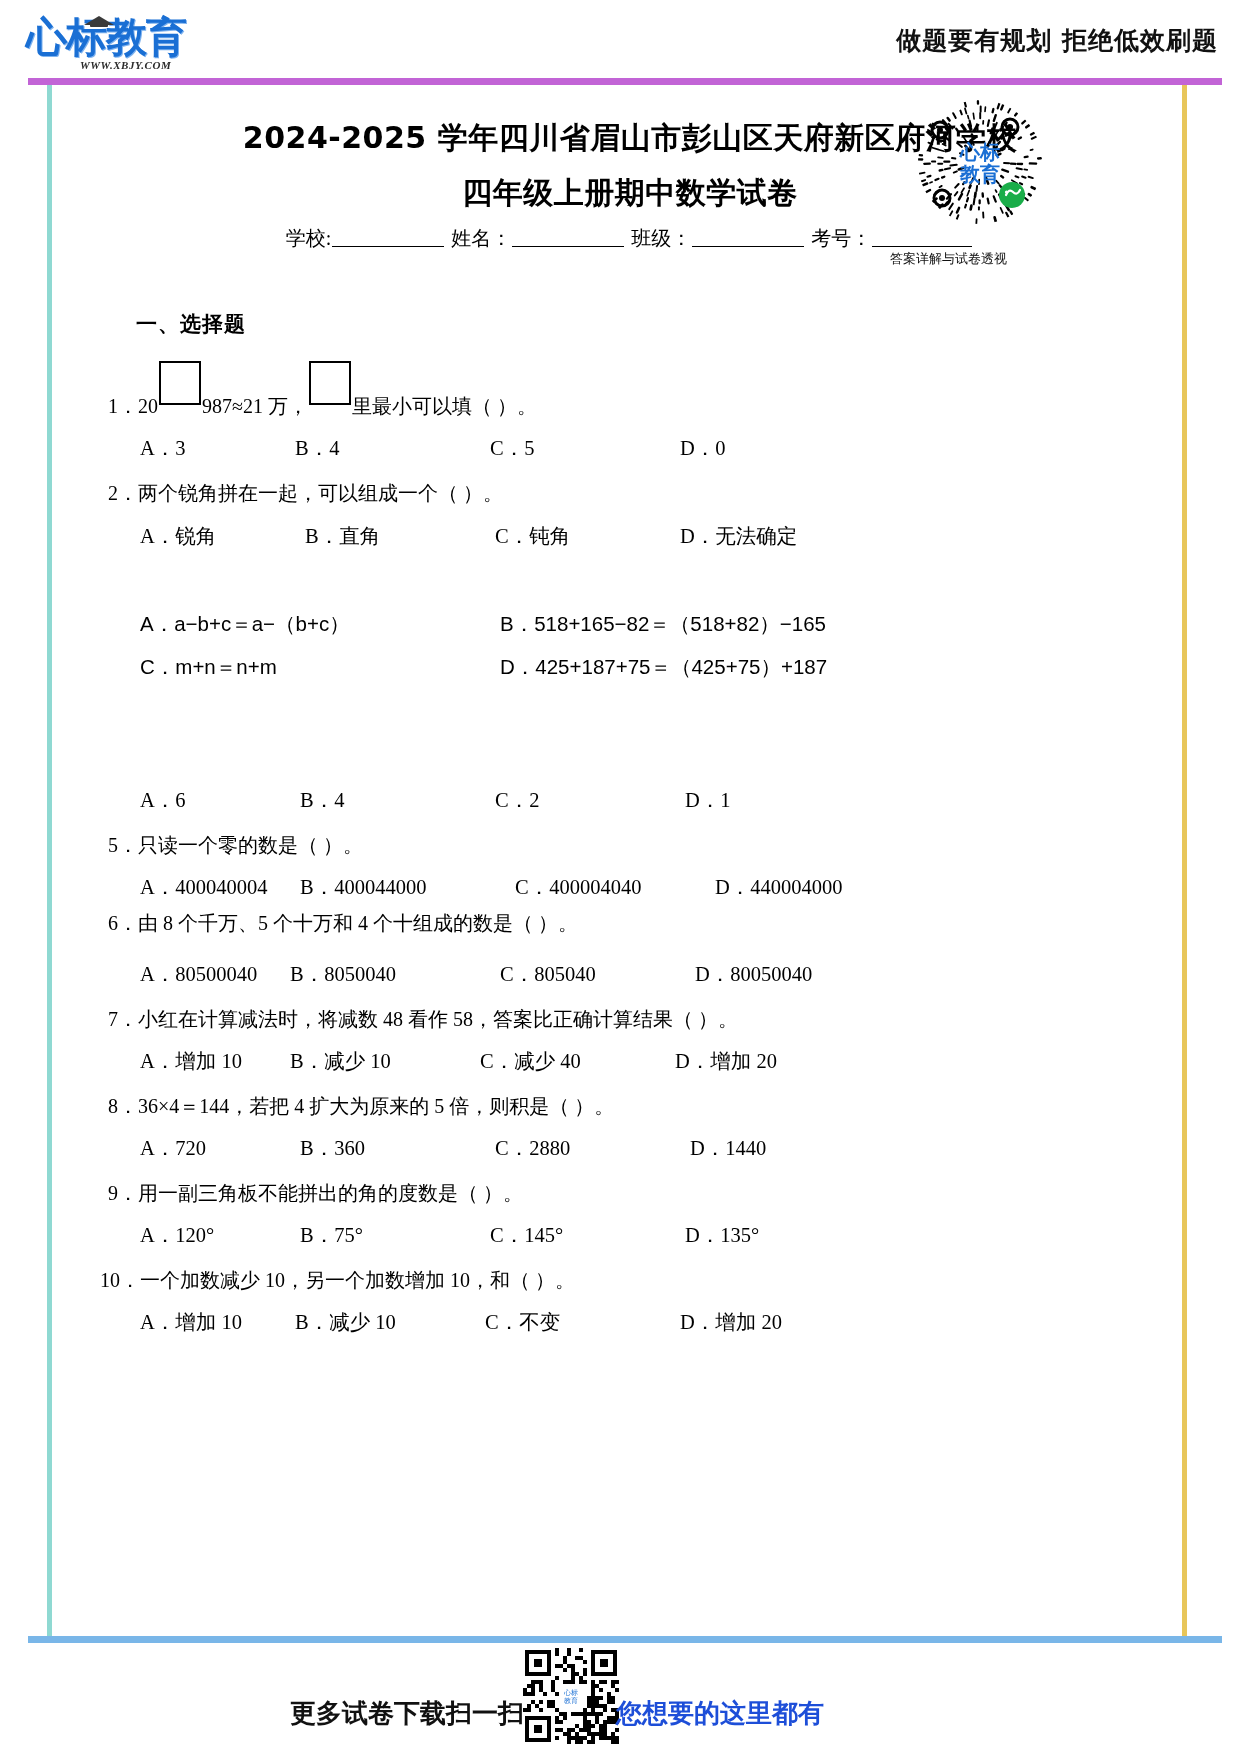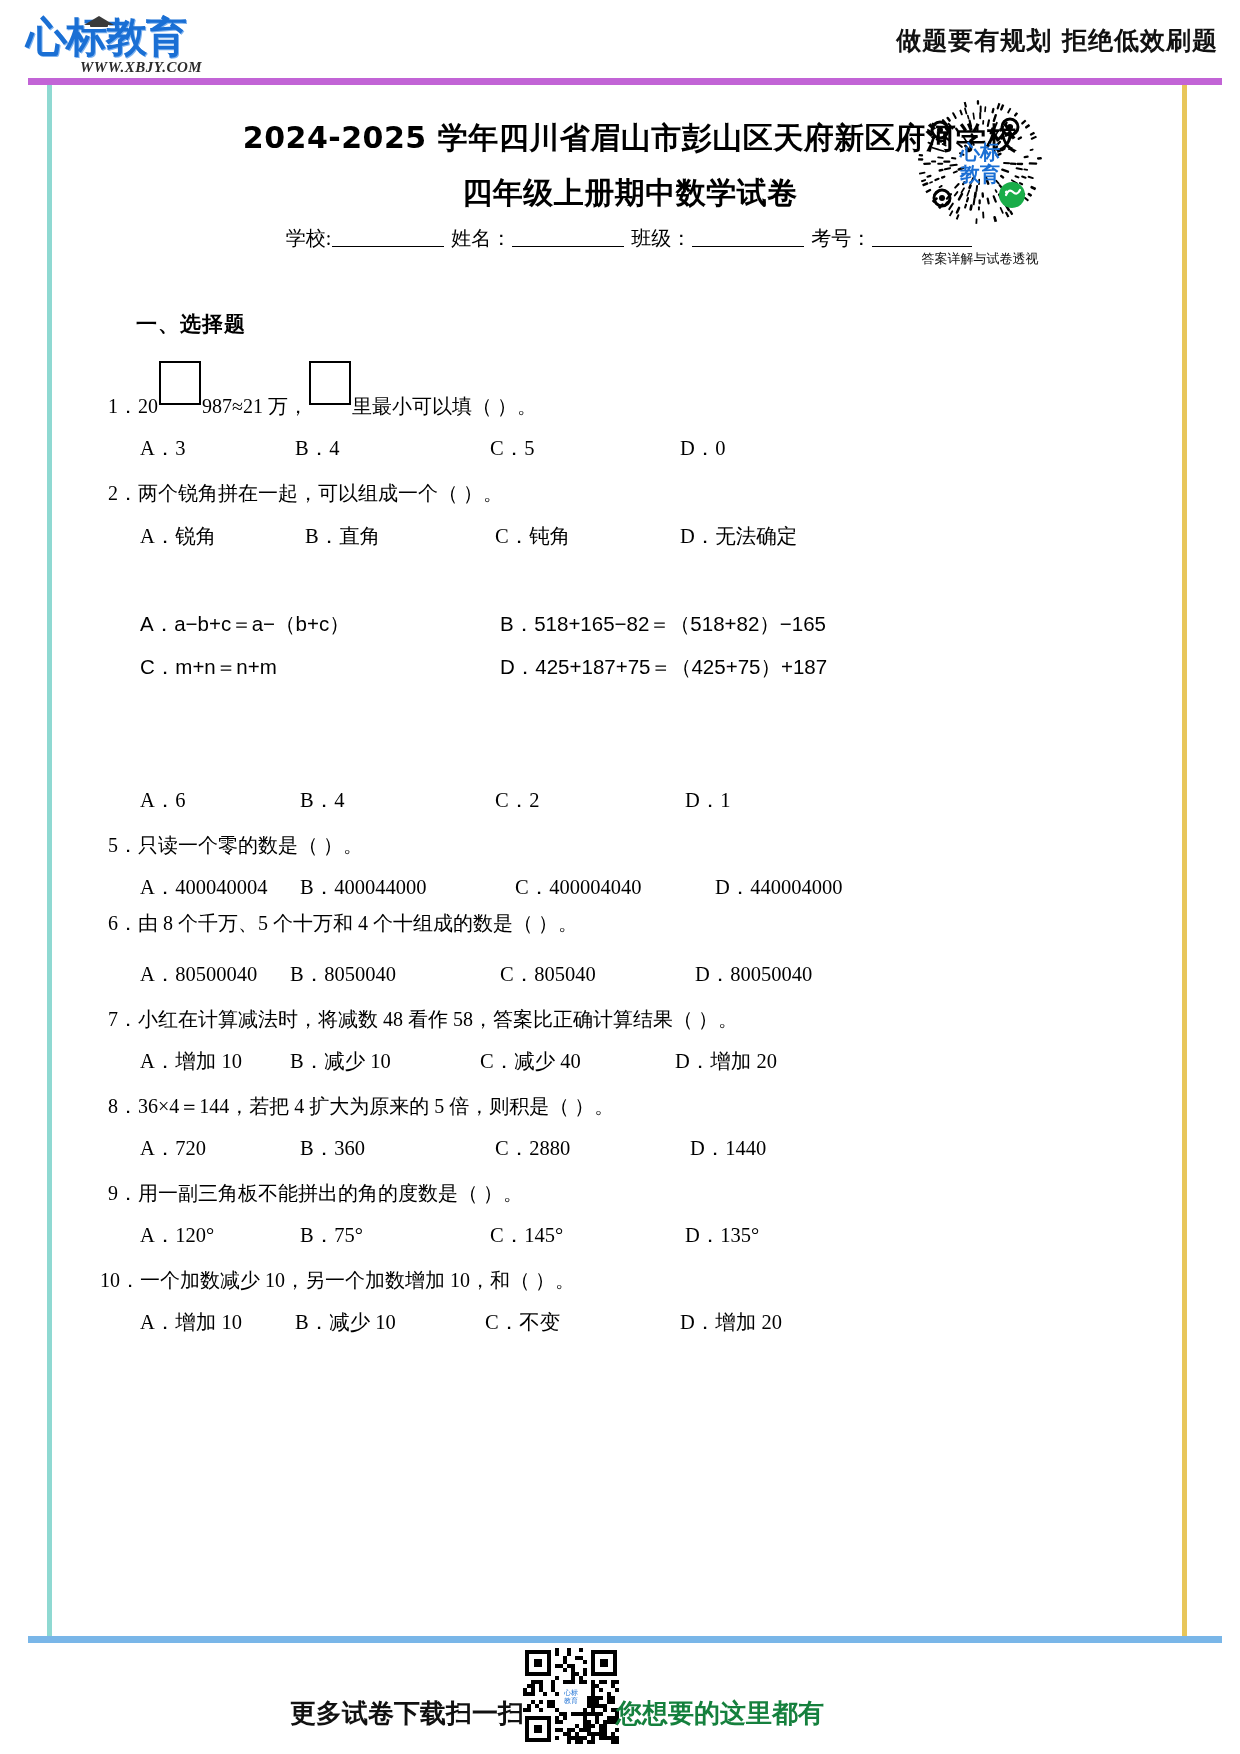--- a/index.html
+++ b/index.html
@@ -42,21 +42,21 @@
     border-right: 15px solid transparent;
     border-bottom: 9px solid #3a3a3a;
   }
   .brand-logo .cap:after {
     content: ""; position: absolute; left: 6px; top: 11px;
     width: 18px; height: 4px; background: #3a3a3a; border-radius: 1px;
   }
   .brand-url {
     position: absolute; left: 54px; top: 45px;
     font-family: "Liberation Serif", serif;
-    font-size: 15px; font-weight: bold; font-style: italic;
+    font-size: 11px; font-weight: bold; font-style: italic;
     color: #2b2b2b; letter-spacing: 0.5px;
   }
   .header-slogan {
     position: absolute; right: 22px; top: 24px;
     font-family: "DejaVu Sans", sans-serif;
     font-size: 25px; font-weight: bold;
     color: #111; letter-spacing: 1px;
     white-space: nowrap;
   }
 
@@ -116,21 +116,21 @@
   
   .qr-circle {
     position: absolute; left: 918px; top: 100px;
     width: 124px; height: 124px;
     border-radius: 50%;
     overflow: hidden;
   }
   .qr-circle svg { display: block; }
   .qr-caption {
     position: absolute; left: 890px; top: 250px;
-    width: 180px; text-align: center;
+    width: 180px; 
     font-family: "DejaVu Sans", sans-serif;
     font-size: 13px; color: #111;
     white-space: nowrap;
   }
 
   
   .section-heading {
     position: absolute; left: 108px;
     font-family: "DejaVu Sans", sans-serif;
     font-weight: bold; font-size: 21px;
@@ -175,21 +175,21 @@
   }
   .footer-text-left {
     position: absolute; left: 290px; top: 48px;
     font-family: "DejaVu Sans", sans-serif;
     font-size: 26px; font-weight: bold; color: #111;
     white-space: nowrap;
   }
   .footer-text-right {
     position: absolute; left: 616px; top: 48px;
     font-family: "DejaVu Sans", sans-serif;
-    font-size: 26px; font-weight: bold; color: #15803d;
+    font-size: 26px; font-weight: bold; color: #1d4ed8;
     white-space: nowrap;
   }
 </style>
 </head>
 <body>
 
 <div id="root">
 
   <div class="top-header">
     <div class="brand-logo">

